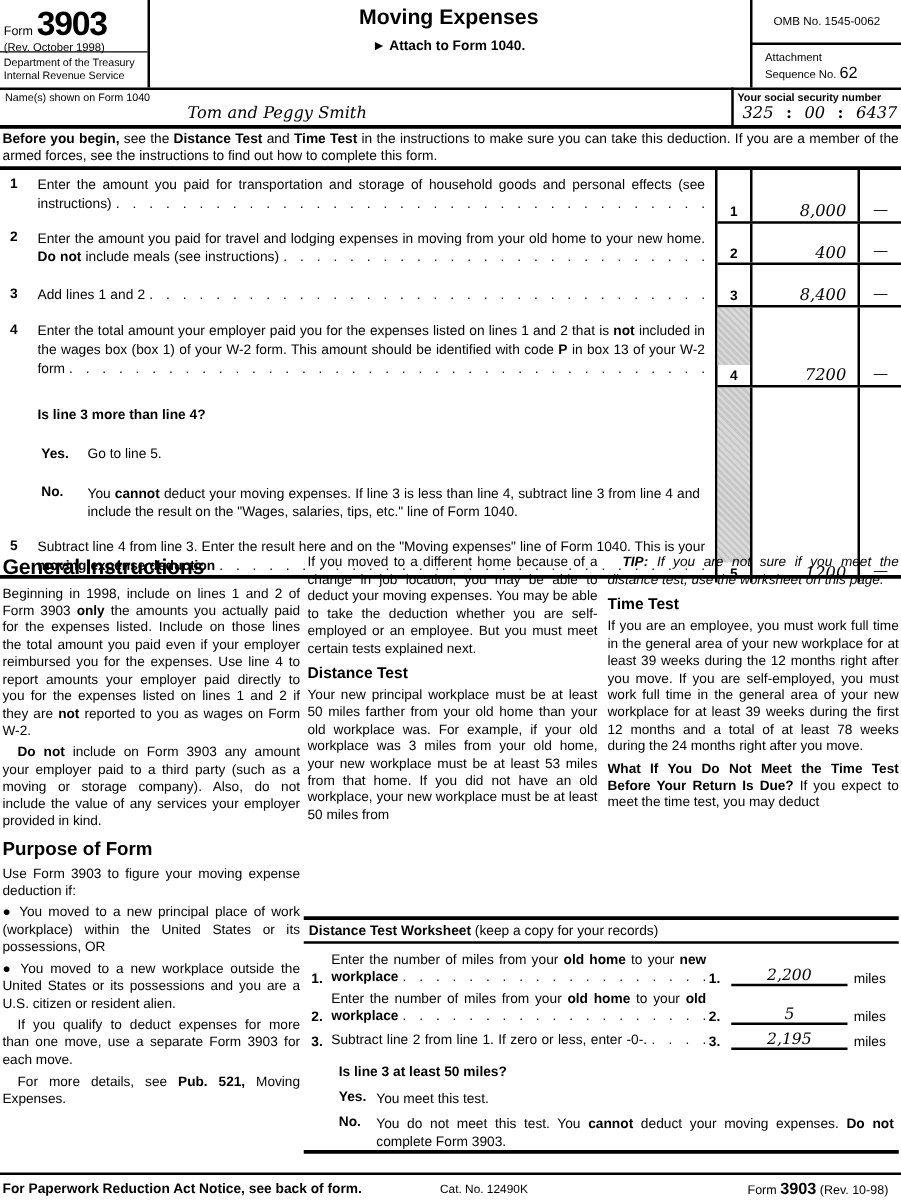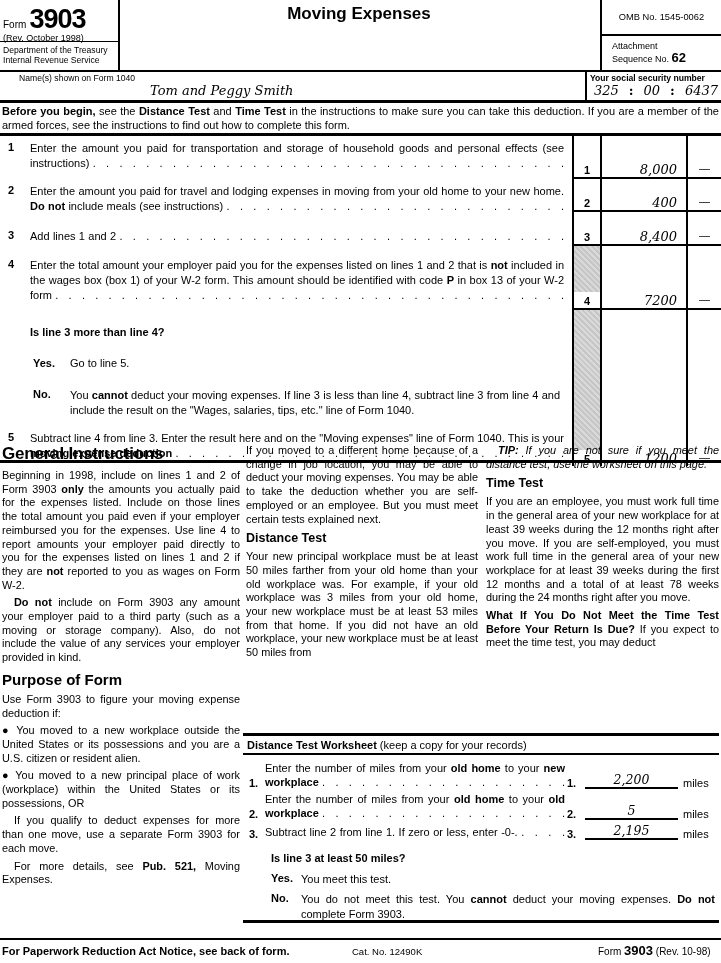--- a/index.html
+++ b/index.html
@@ -75,32 +75,33 @@
     <div class="rev" style="margin-top:-2px;">(Rev. October 1998)</div>
   </div>
   <div class="hr" style="left:0;top:41px;width:118px;height:1px;"></div>
   <div class="abs tiny" style="left:3px;top:45px;width:113px;">
     <div>Department of the Treasury</div>
     <div>Internal Revenue Service</div>
   </div>
   <div class="vr" style="left:118px;top:0;width:2px;height:70px;"></div>
 
   <div class="abs title" style="left:120px;top:4px;width:478px;">Moving Expenses</div>
+  <div class="abs attach" style="left:120px;top:31px;width:478px;">► Attach to Form 1040.</div>
 
   <div class="vr" style="left:600px;top:0;width:2px;height:70px;"></div>
   <div class="abs omb" style="left:604px;top:12px;width:115px;text-align:center;">OMB No. 1545-0062</div>
   <div class="hr" style="left:600px;top:34px;width:121px;height:2px;"></div>
   <div class="abs" style="left:612px;top:40px;width:107px;line-height:12px;">
     <div class="rev">Attachment</div>
-    <div><span style="font-size: 9px;">Sequence No. </span><span style="font-weight: bold; font-size: 13px;">62</span></div>
+    <div><span style="font-size: 9px;">Sequence No. </span><span style="font-weight: normal; font-size: 13px;">62</span></div>
   </div>
 
   <div class="hr" style="left:0;top:70px;width:721px;height:2px;"></div>
 
-  <div class="abs tiny" style="left:19px;top:73px;">Name(s) shown on Form 1040</div>
+  <div class="abs tiny" style="left:4px;top:73px;">Name(s) shown on Form 1040</div>
   <div class="abs hand" style="left:150px;top:83px;">Tom and Peggy Smith</div>
   <div class="vr" style="left:585px;top:70px;width:2px;height:31px;"></div>
   <div class="abs tiny b" style="left:590px;top:73px;width:130px;">Your social security number</div>
   <div class="abs hand" style="left:594px;top:83px;width:124px;display:flex;justify-content:space-between;">
     <span>325</span>
     <span class="b" style="font-style:normal;">:</span>
     <span>00</span>
     <span class="b" style="font-style:normal;">:</span>
     <span>6437</span>
   </div>
@@ -202,22 +203,22 @@
   </div>
 
   <div class="hr" style="left:0;top:460px;width:721px;height:3px;"></div>
 
   <div class="col" style="left:2px;width:238px;">
     <div class="gi-h1">General Instructions</div>
     <p><span>Beginning in 1998, include on lines 1 and 2 of Form 3903 </span><span style="font-weight: bold;">only</span><span> the amounts you actually paid for the expenses listed. Include on those lines the total amount you paid even if your employer reimbursed you for the expenses. Use line 4 to report amounts your employer paid directly to you for the expenses listed on lines 1 and 2 if they are </span><span style="font-weight: bold;">not</span><span> reported to you as wages on Form W-2.</span></p>
     <p class="ind"><span style="font-weight: bold;">Do not</span><span> include on Form 3903 any amount your employer paid to a third party (such as a moving or storage company). Also, do not include the value of any services your employer provided in kind.</span></p>
     <div class="gi-h2" style="margin-top:6px;">Purpose of Form</div>
     <p><span>Use Form 3903 to figure your moving expense deduction if:</span></p>
+    <p><span>● You moved to a new principal place of work (workplace) within the United States or its possessions, OR</span></p>
     <p><span>● You moved to a new workplace outside the United States or its possessions and you are a U.S. citizen or resident alien.</span></p>
-    <p><span>● You moved to a new principal place of work (workplace) within the United States or its possessions, OR</span></p>
     <p class="ind"><span>If you qualify to deduct expenses for more than one move, use a separate Form 3903 for each move.</span></p>
     <p class="ind"><span>For more details, see </span><span style="font-weight: bold;">Pub. 521,</span><span> Moving Expenses.</span></p>
   </div>
 
   <div class="col" style="left:246px;width:232px;height:263px;overflow:hidden;">
     <p><span>If you moved to a different home because of a change in job location, you may be able to deduct your moving expenses. You may be able to take the deduction whether you are self-employed or an employee. But you must meet certain tests explained next.</span></p>
     <div class="gi-h3">Distance Test</div>
     <p><span>Your new principal workplace must be at least 50 miles farther from your old home than your old workplace was. For example, if your old workplace was 3 miles from your old home, your new workplace must be at least 53 miles from that home. If you did not have an old workplace, your new workplace must be at least 50 miles from</span></p>
   </div>
 

